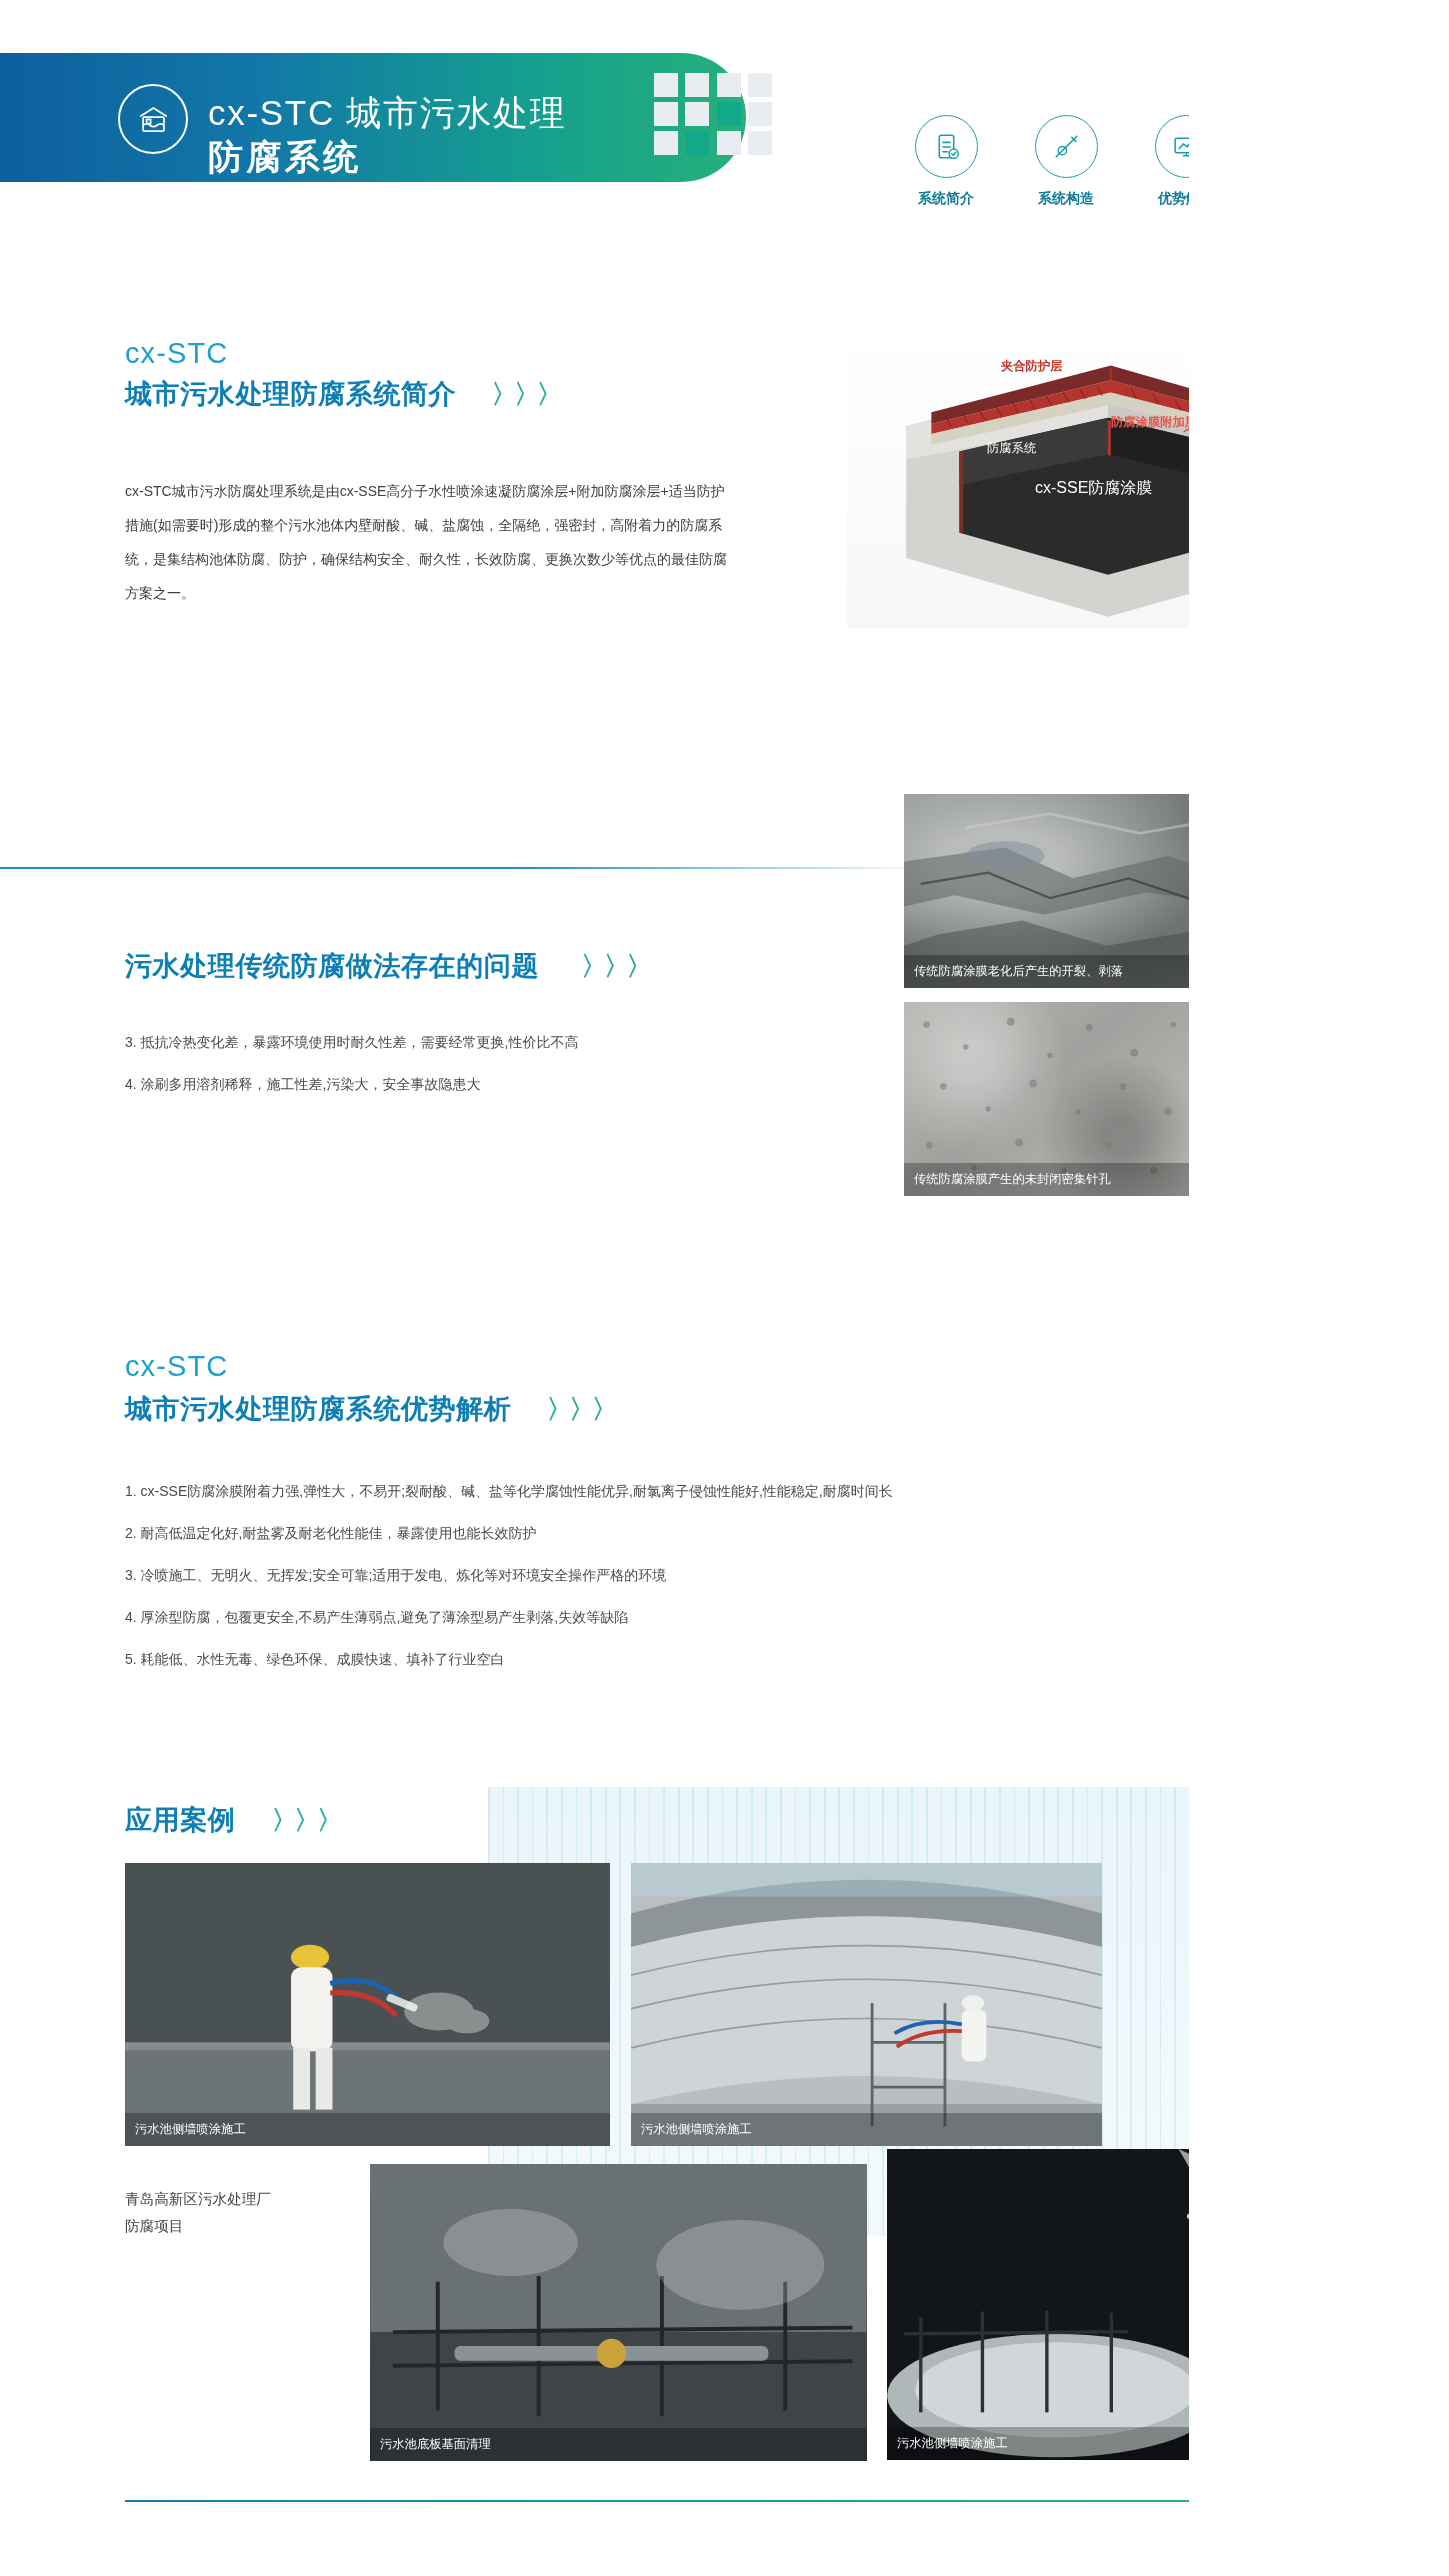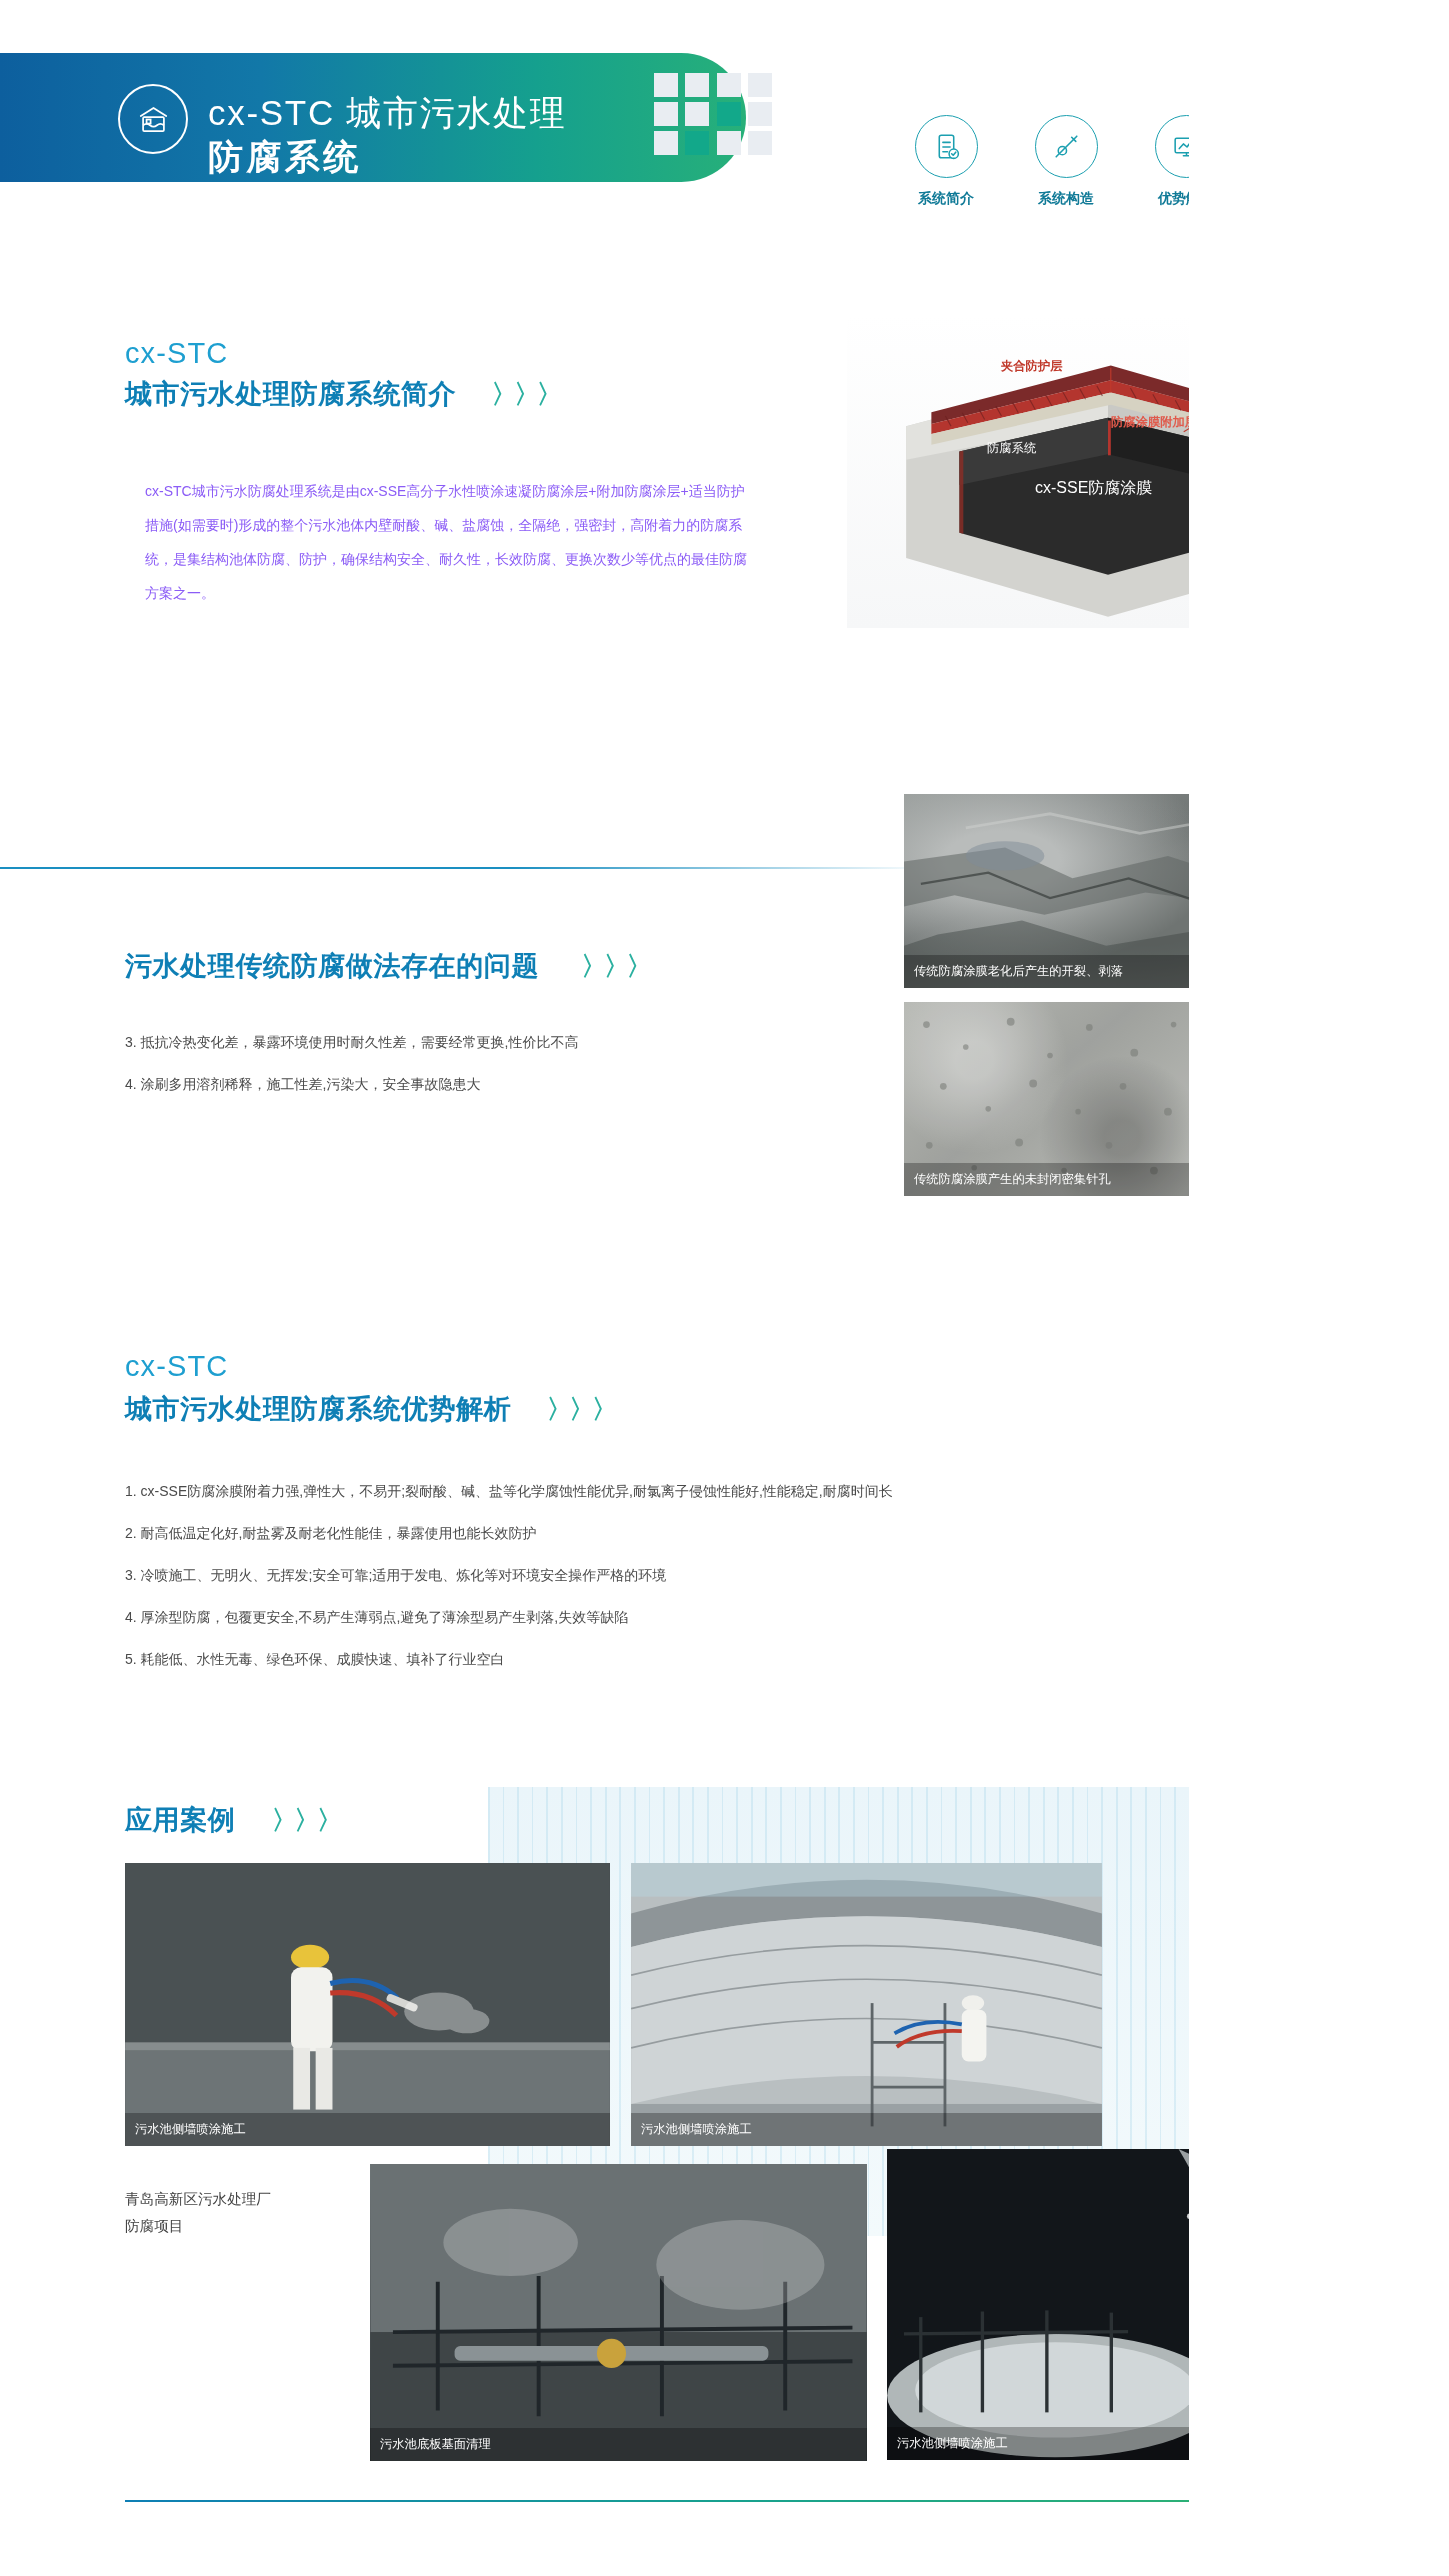--- a/index.html
+++ b/index.html
@@ -55,21 +55,21 @@
   }
   .sec1-title-cn{
     position:absolute;left:125px;top:376px;
     font-size:27px;color:#0e7fb5;font-weight:700;letter-spacing:0.6px;
   }
   .chev{
     color:#2bb0a0;font-size:26px;font-weight:700;letter-spacing:-3.4px;
   }
   .sec1-body{
     position:absolute;left:125px;top:474px;width:612px;
-    font-size:14px;line-height:34px;color:#8b5cf6;margin-left:20px;
+    font-size:14px;line-height:34px;color:#404040;
   }
 
   .hero-img{
     position:absolute;left:847px;top:314px;width:522px;height:314px;
     background:linear-gradient(180deg,#ffffff 0%,#f6f7f8 100%);
   }
 
   .divider-1{
     position:absolute;left:0;top:867px;width:932px;height:1.7px;
     background:linear-gradient(90deg,#1a8fc1 0%,#1a8fc1 55%,rgba(26,143,193,0) 100%);

